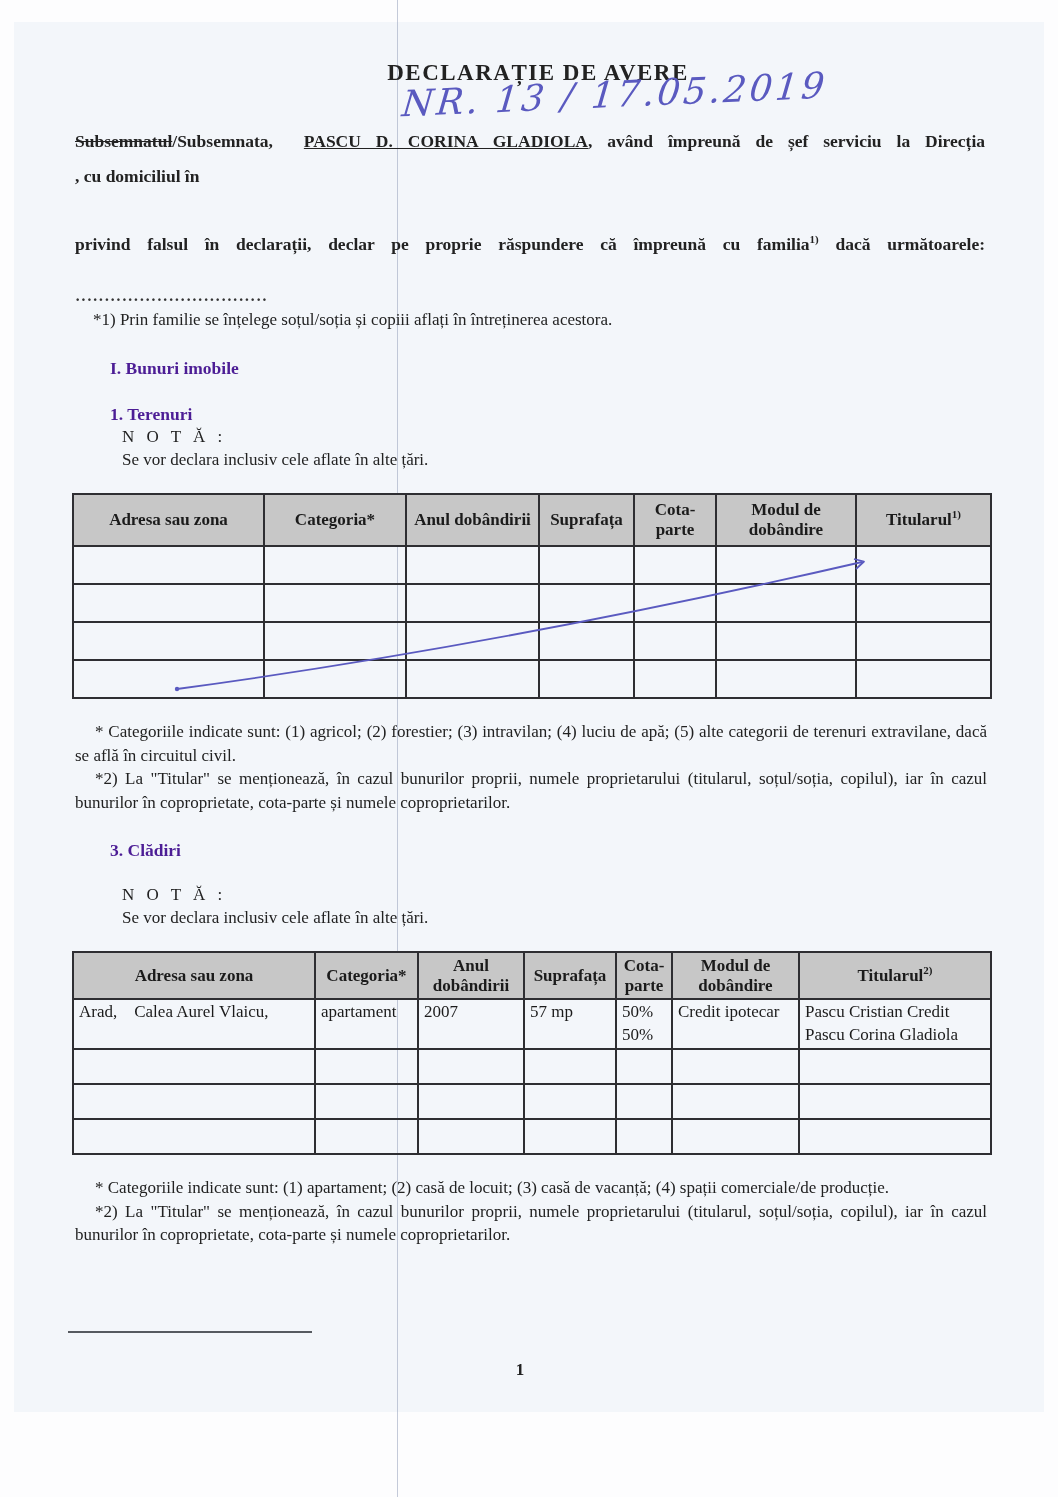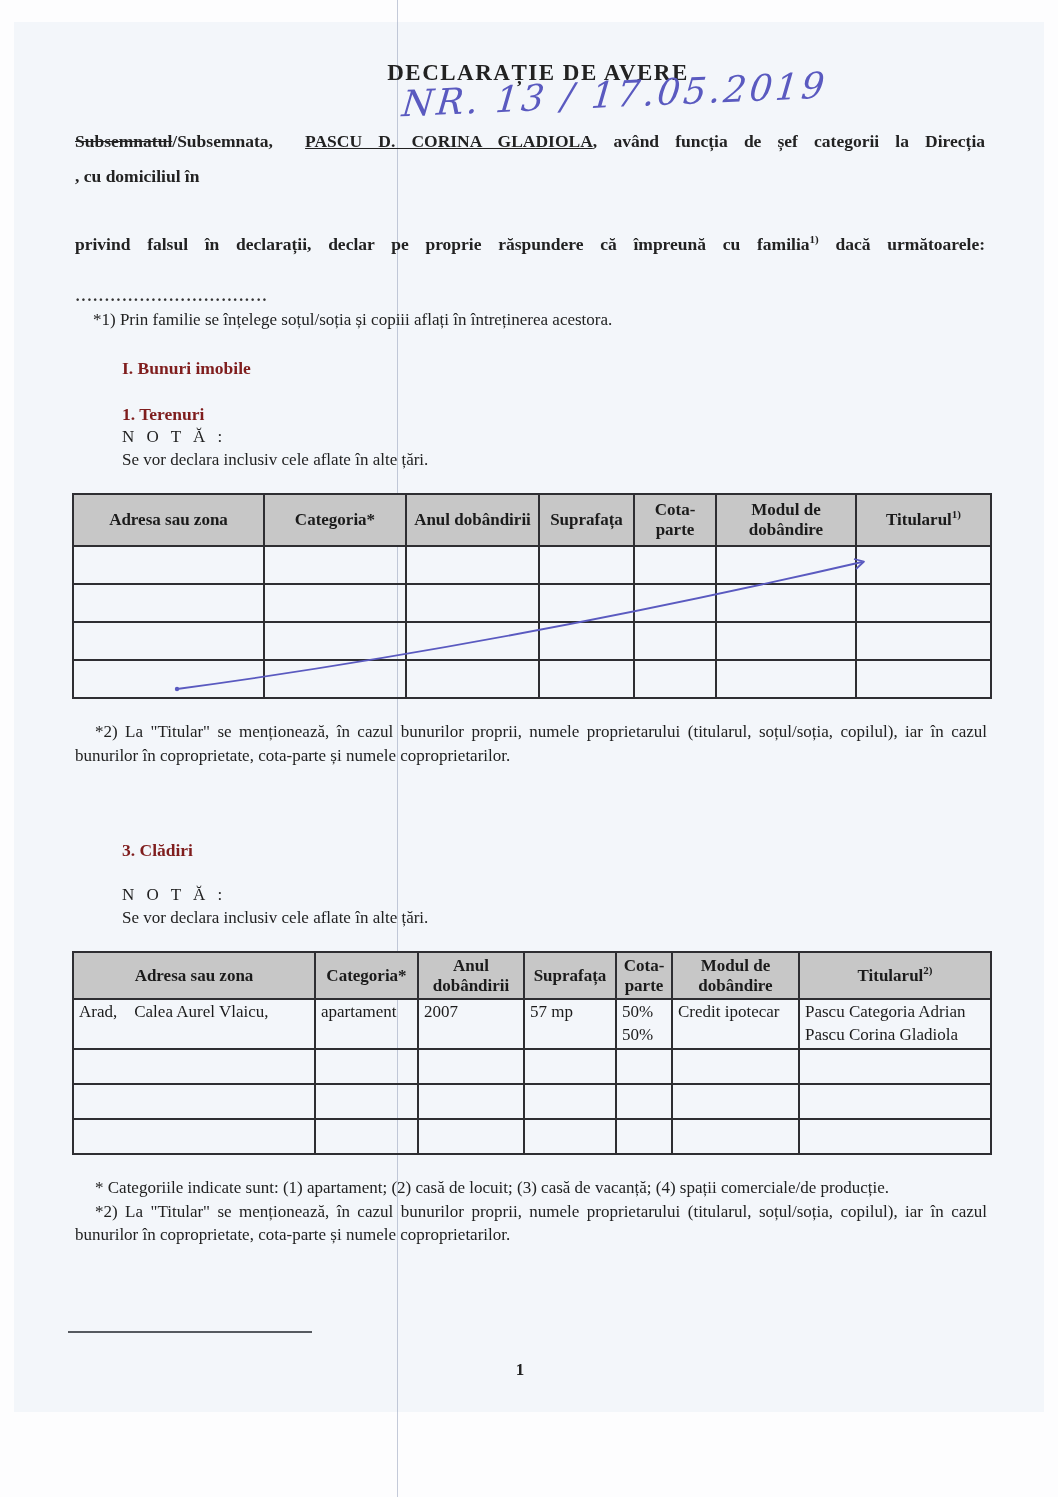--- a/index.html
+++ b/index.html
@@ -40,21 +40,21 @@
   .just { text-align: justify; text-align-last: justify; }
   .l2 { display: flex; justify-content: space-between; }
   .l3 { text-align: right; word-spacing: 4px; }
   .struck { text-decoration: line-through; }
   .uname { text-decoration: underline; margin-left: 16px; }
   sup { font-size: 11px; vertical-align: super; line-height: 0; }
 
   .dots-sep { left: 75px; top: 291px; font-size: 16px; font-weight: bold; letter-spacing: 0.5px; color: #333; }
   .note-family { left: 93px; top: 310px; font-size: 17px; color: #222; }
 
-  .sec-heading { left: 122px; font-size: 17.5px; font-weight: bold; color: #7f1d1d; }
+  .sec-heading { left: 110px; font-size: 17.5px; font-weight: bold; color: #4c1d95; }
   .nota-label { left: 122px; font-size: 17px; letter-spacing: 4px; color: #222; }
   .nota-text { left: 122px; font-size: 17px; color: #222; }
 
   table.decl {
     position: absolute; left: 72px; width: 918px;
     border-collapse: collapse; table-layout: fixed;
     font-size: 17px; color: #1b1b1b;
   }
   table.decl th, table.decl td { border: 2px solid #2e2e32; }
   table.decl th {
@@ -88,21 +88,21 @@
 
 <div class="page">
   <div class="scan-tint"></div>
   <div class="fold-line"></div>
 
   <div class="abs doc-title">DECLARAȚIE DE AVERE</div>
 
   <div class="abs handwritten" style="color:#5a5ac0;">NR. 13 / 17.05.2019</div>
 
   <div class="abs intro-line just" style="top:131px;">
-    <span class="struck">Subsemnatul</span><span>/Subsemnata, </span><span class="uname">PASCU D. CORINA GLADIOLA</span><span>, având funcția de șef categorii la Direcția</span>
+    <span class="struck">Subsemnatul</span><span>/Subsemnata, </span><span class="uname">PASCU D. CORINA GLADIOLA</span><span>, având împreună de șef serviciu la Direcția</span>
   </div>
 
   <div class="abs intro-line l2" style="top:166px;">
     <span>, cu domiciliul în</span>
   </div>
 
 
   <div class="abs intro-line just" style="top:234px;">
     <span>privind falsul în declarații, declar pe proprie răspundere că împreună cu familia</span><sup>1)</sup><span> dacă următoarele:</span>
   </div>
@@ -177,20 +177,21 @@
       </tbody>
   </table>
 
   <svg class="abs pen-stroke" viewBox="0 0 918 204">
     <circle cx="105" cy="196" r="2.2" fill="#5a5ac0"></circle>
     <path d="M105,196 Q 430,152 790,69" fill="none" stroke="#5a5ac0" stroke-width="1.8"></path>
     <path d="M782,66 L792,68.5 L784,76" fill="none" stroke="#5a5ac0" stroke-width="1.8" stroke-linejoin="round"></path>
   </svg>
 
   <div class="abs note-block nb1">
+    <p>* Categoriile indicate sunt: (1) agricol; (2) forestier; (3) intravilan; (4) luciu de apă; (5) alte categorii de terenuri extravilane, dacă se află în circuitul civil.</p>
     <p>*2) La "Titular" se menționează, în cazul bunurilor proprii, numele proprietarului (titularul, soțul/soția, copilul), iar în cazul bunurilor în coproprietate, cota-parte și numele coproprietarilor.</p>
   </div>
 
   <div class="abs sec-heading" style="top:840px;">3. Clădiri</div>
   <div class="abs nota-label" style="top:885px;">N O T Ă :</div>
   <div class="abs nota-text" style="top:908px;">Se vor declara inclusiv cele aflate în alte țări.</div>
 
   <table class="decl" id="table2">
     <colgroup>
       <col style="width:242px">
@@ -214,21 +215,21 @@
       </thead>
     <tbody>
         <tr>
           <td>Arad,    Calea Aurel Vlaicu,</td>
           <td>apartament</td>
           <td>2007</td>
           <td>57 mp</td>
           <td>50%
 50%</td>
           <td>Credit ipotecar</td>
-          <td>Pascu Categoria Adrian
+          <td>Pascu Cristian Credit
 Pascu Corina Gladiola</td>
         </tr>
         <tr>
           <td></td>
           <td></td>
           <td></td>
           <td></td>
           <td></td>
           <td></td>
           <td></td>

